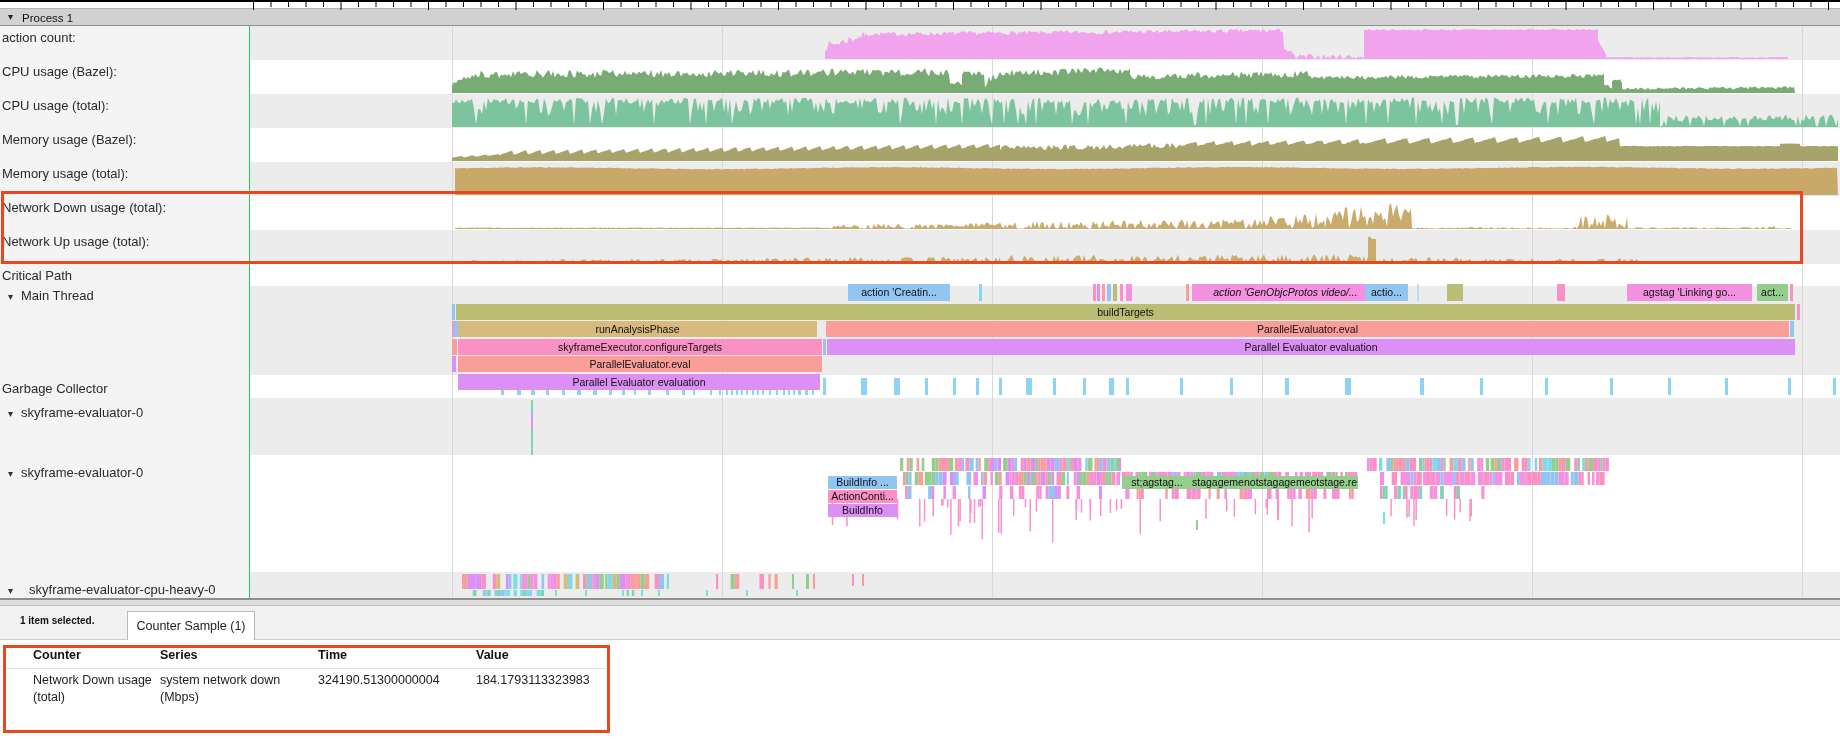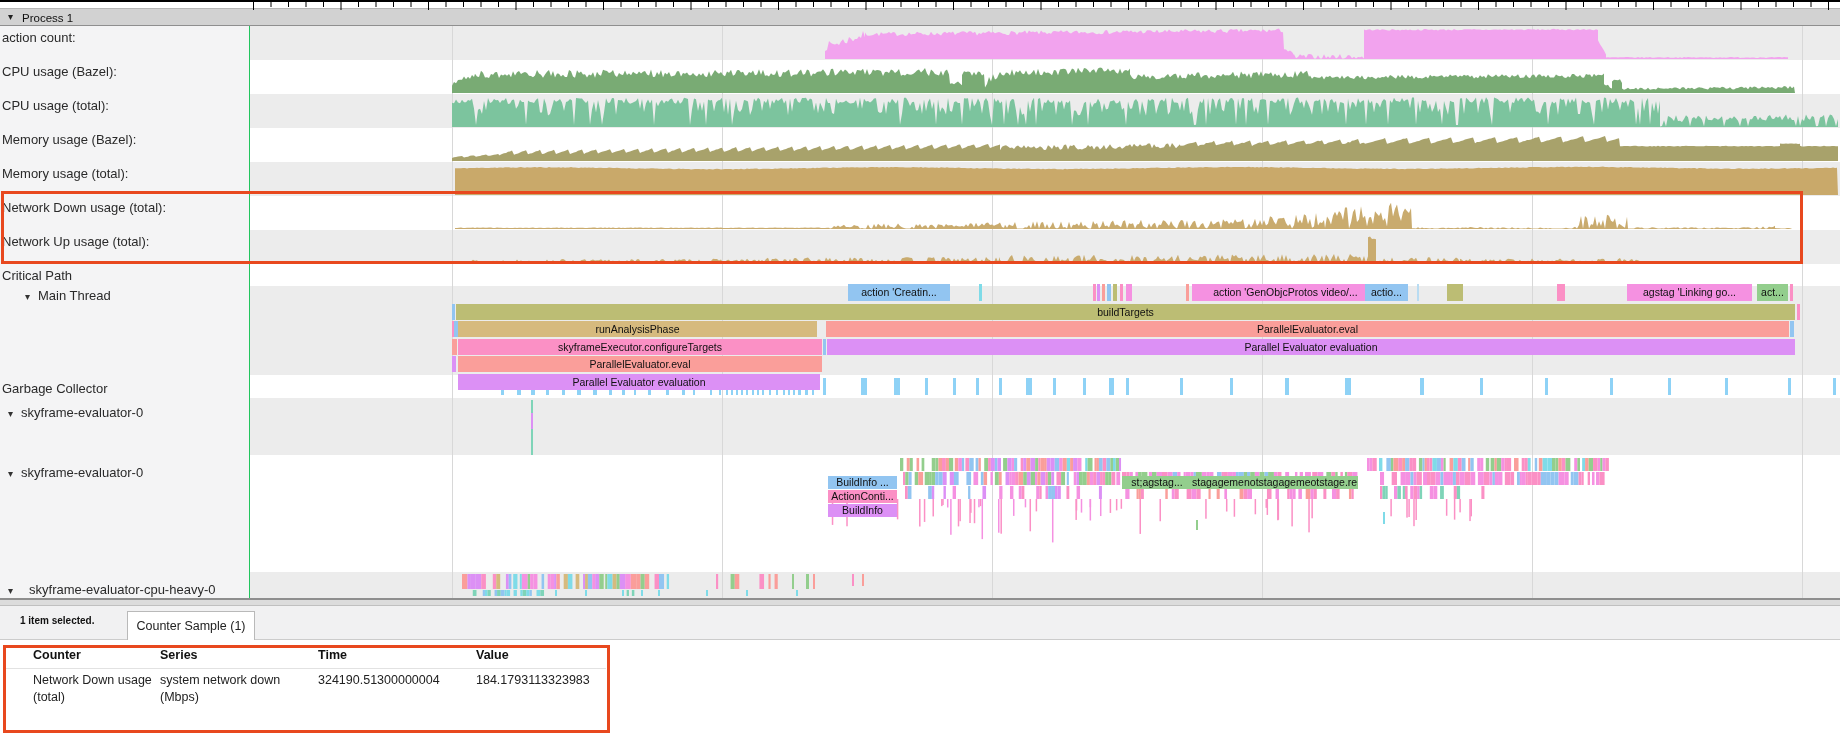--- a/index.html
+++ b/index.html
@@ -60,21 +60,21 @@
     </div>
     <div id="sidebar">
         <div class="lbl" style="top: 4px; left: 2px;">action count:</div>
         <div class="lbl" style="top: 38px; left: 2px;">CPU usage (Bazel):</div>
         <div class="lbl" style="top: 72px; left: 2px;">CPU usage (total):</div>
         <div class="lbl" style="top: 106px; left: 2px;">Memory usage (Bazel):</div>
         <div class="lbl" style="top: 140px; left: 2px;">Memory usage (total):</div>
         <div class="lbl" style="top: 174px; left: 2px;">Network Down usage (total):</div>
         <div class="lbl" style="top: 208px; left: 2px;">Network Up usage (total):</div>
         <div class="lbl" style="top: 242px; left: 2px;">Critical Path</div>
-        <div class="lbl" style="top: 262px; left: 8px; margin-left: 17px;"><span class="tri">▾</span><span style="margin-left: 8px;">Main Thread</span></div>
+        <div class="lbl" style="top: 262px; left: 8px;"><span class="tri">▾</span><span style="margin-left: 8px;">Main Thread</span></div>
         <div class="lbl" style="top: 355px; left: 2px;">Garbage Collector</div>
         <div class="lbl" style="top: 379px; left: 8px;"><span class="tri">▾</span><span style="margin-left: 8px;">skyframe-evaluator-0</span></div>
         <div class="lbl" style="top: 439px; left: 8px;"><span class="tri">▾</span><span style="margin-left: 8px;">skyframe-evaluator-0</span></div>
         <div class="lbl" style="top: 556px; left: 8px;"><span class="tri">▾</span><span style="margin-left: 16px;">skyframe-evaluator-cpu-heavy-0</span></div>
       </div>
     <svg id="layer-svg" width="1840" height="742">
         <g>
           <rect x="452" y="26" width="1" height="572" fill="#d8d8d8"></rect>
           <rect x="722" y="26" width="1" height="572" fill="#d8d8d8"></rect>
           <rect x="992" y="26" width="1" height="572" fill="#d8d8d8"></rect>
@@ -728,21 +728,21 @@
         <div class="slice" style="left: 848px; top: 266px; width: 102px; height: 17px; line-height: 17px; background: rgb(146, 197, 241);">action 'Creatin...</div>
         <div class="slice" style="left: 979px; top: 266px; width: 3px; height: 17px; line-height: 17px; background: rgb(127, 219, 232);"></div>
         <div class="slice" style="left: 1093px; top: 266px; width: 3px; height: 17px; line-height: 17px; background: rgb(251, 144, 197);"></div>
         <div class="slice" style="left: 1097px; top: 266px; width: 3px; height: 17px; line-height: 17px; background: rgb(220, 144, 245);"></div>
         <div class="slice" style="left: 1102px; top: 266px; width: 3px; height: 17px; line-height: 17px; background: rgb(250, 158, 154);"></div>
         <div class="slice" style="left: 1107px; top: 266px; width: 4px; height: 17px; line-height: 17px; background: rgb(146, 197, 241);"></div>
         <div class="slice" style="left: 1113px; top: 266px; width: 4px; height: 17px; line-height: 17px; background: rgb(188, 189, 116);"></div>
         <div class="slice" style="left: 1120px; top: 266px; width: 3px; height: 17px; line-height: 17px; background: rgb(251, 144, 197);"></div>
         <div class="slice" style="left: 1126px; top: 266px; width: 6px; height: 17px; line-height: 17px; background: rgb(245, 145, 225);"></div>
         <div class="slice" style="left: 1186px; top: 266px; width: 3px; height: 17px; line-height: 17px; background: rgb(250, 158, 154);"></div>
-        <div class="slice" style="left: 1192px; top: 266px; width: 187px; height: 17px; line-height: 17px; background: rgb(245, 145, 225);">action 'GenObjcProtos video/...</div>
+        <div class="slice" style="left: 1192px; top: 266px; width: 187px; height: 17px; line-height: 17px; background: rgb(245, 145, 225); font-style: italic;">action 'GenObjcProtos video/...</div>
         <div class="slice" style="left: 1365px; top: 266px; width: 43px; height: 17px; line-height: 17px; background: rgb(146, 197, 241);">actio...</div>
         <div class="slice" style="left: 1417px; top: 266px; width: 2px; height: 17px; line-height: 17px; background: rgb(185, 220, 242);"></div>
         <div class="slice" style="left: 1447px; top: 266px; width: 16px; height: 17px; line-height: 17px; background: rgb(188, 189, 116);"></div>
         <div class="slice" style="left: 1557px; top: 266px; width: 8px; height: 17px; line-height: 17px; background: rgb(251, 144, 197);"></div>
         <div class="slice" style="left: 1627px; top: 266px; width: 125px; height: 17px; line-height: 17px; background: rgb(245, 145, 225);">agstag 'Linking go...</div>
         <div class="slice" style="left: 1757px; top: 266px; width: 31px; height: 17px; line-height: 17px; background: rgb(147, 206, 141);">act...</div>
         <div class="slice" style="left: 1790px; top: 266px; width: 3px; height: 17px; line-height: 17px; background: rgb(251, 144, 197);"></div>
         <div class="slice" style="left: 452px; top: 286px; width: 3px; height: 16px; line-height: 16px; background: rgb(146, 197, 241);"></div>
         <div class="slice" style="left: 456px; top: 286px; width: 1339px; height: 16px; line-height: 16px; background: rgb(188, 189, 116);">buildTargets</div>
         <div class="slice" style="left: 1797px; top: 286px; width: 3px; height: 16px; line-height: 16px; background: rgb(251, 144, 197);"></div>

